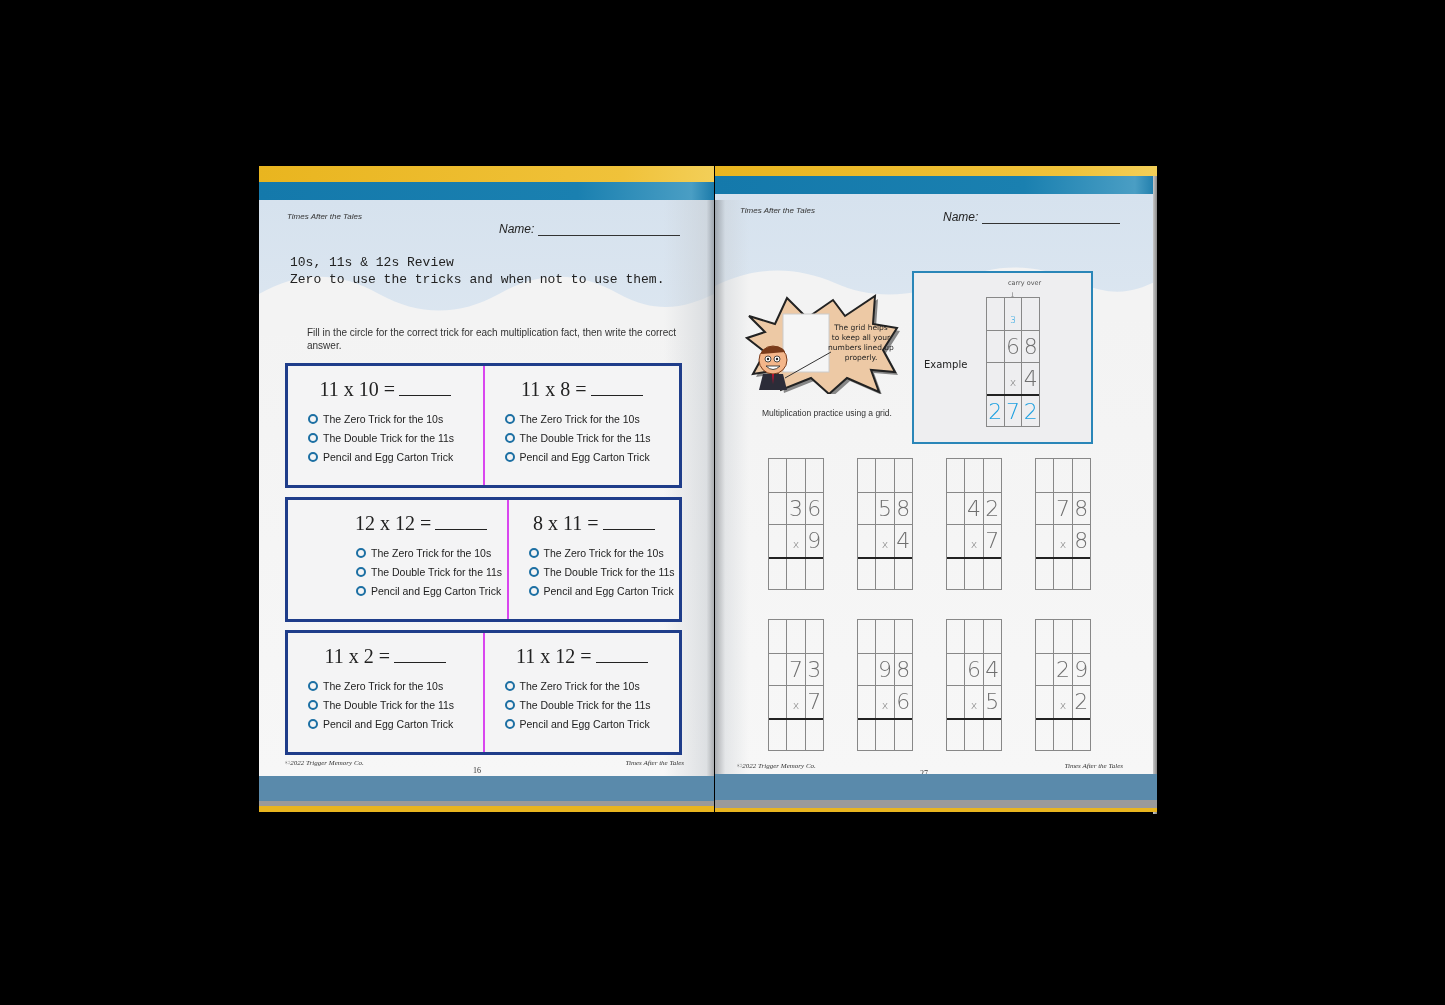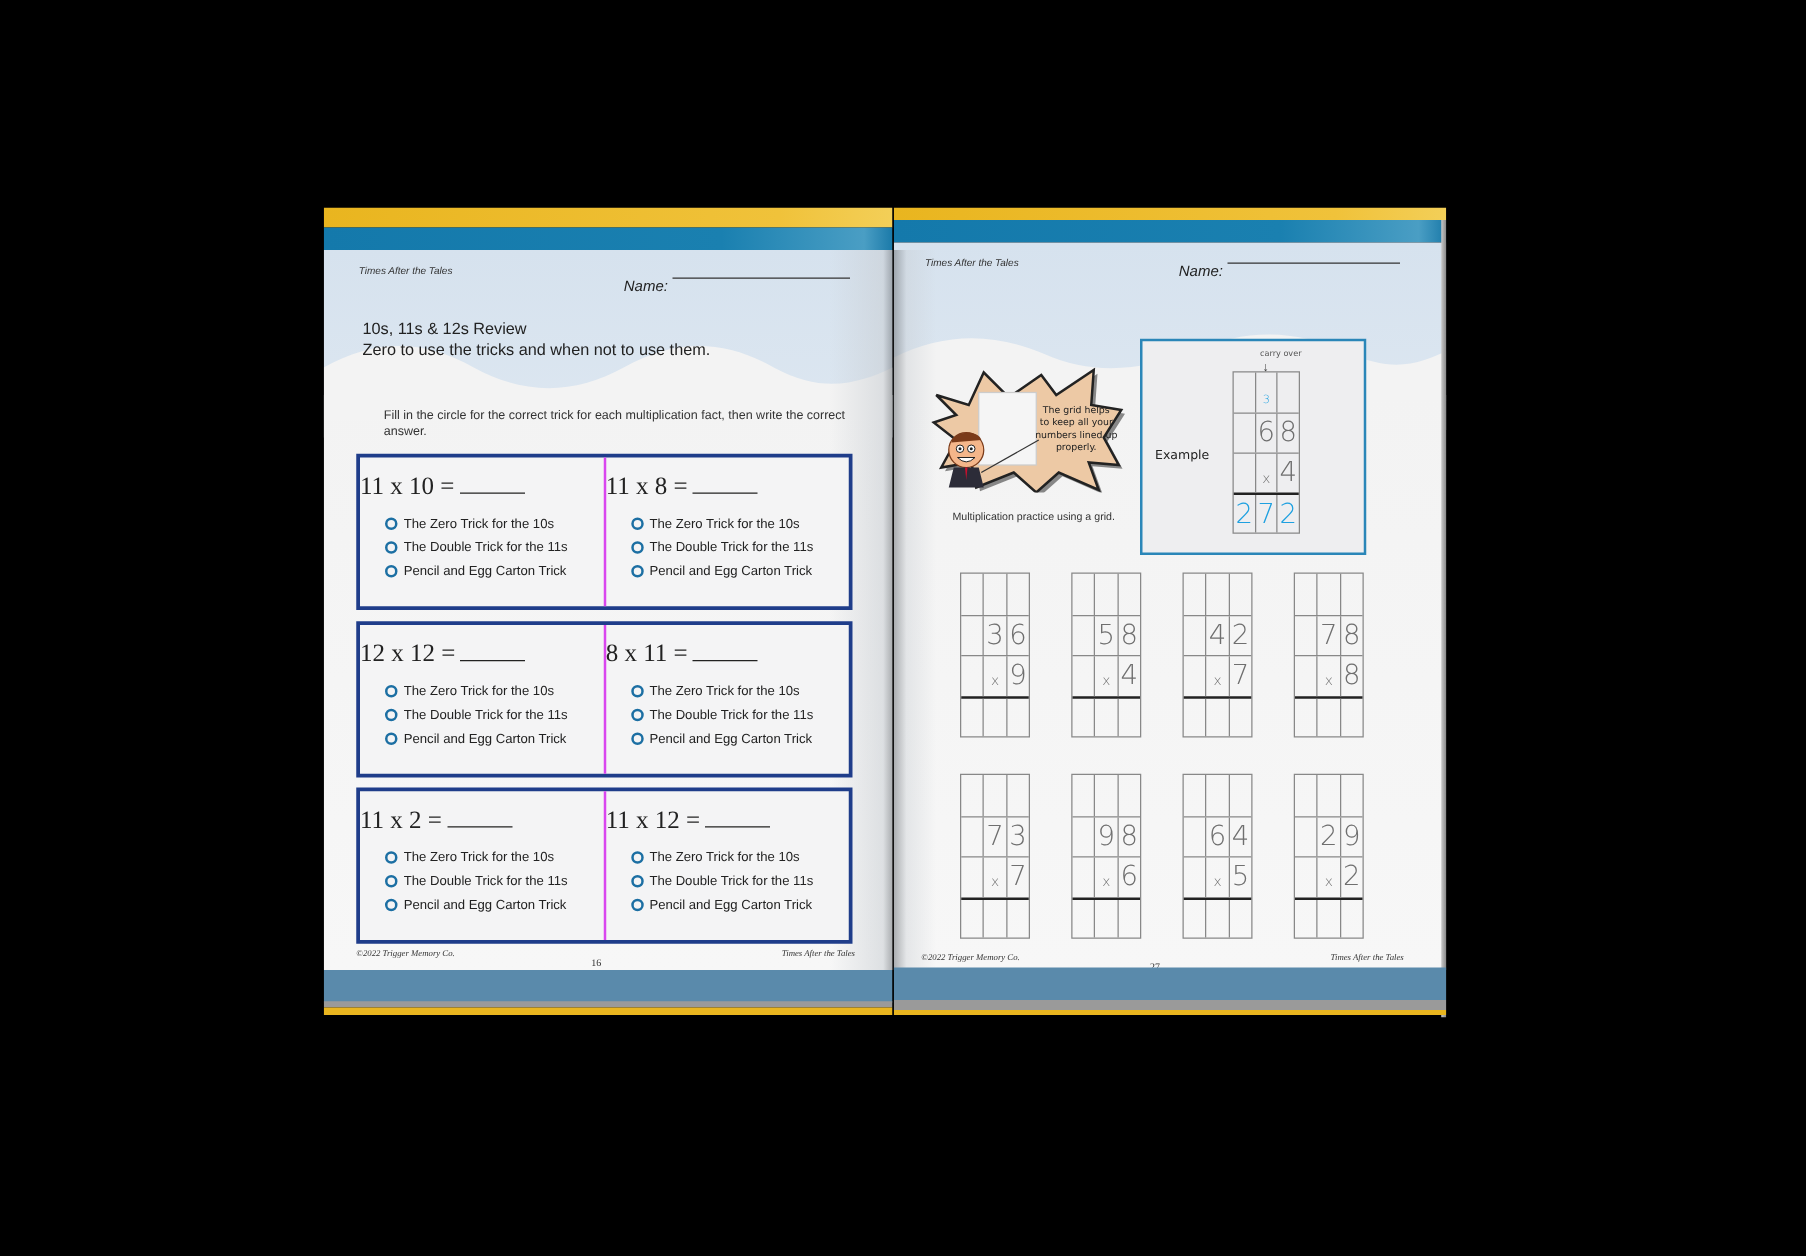--- a/index.html
+++ b/index.html
@@ -17,30 +17,30 @@
   .body-bg { position: absolute; left: 0; right: 0; top: 150px; bottom: 38px; background: linear-gradient(180deg, #f3f3f3, #f7f7f7); }
   .bar-blue-bottom { position: absolute; left: 0; right: 0; bottom: 12px; height: 26px; background: #5a8aab; }
   .bar-gray-bottom { position: absolute; left: 0; right: 0; bottom: 8px; height: 5px; background: #9a9a9a; }
   .bar-yellow-bottom { position: absolute; left: 0; right: 0; bottom: 2px; height: 6px; background: #e9b51f; }
 
   #page-left .spine-shadow { position: absolute; top: 34px; right: 0; width: 50px; bottom: 38px; background: linear-gradient(90deg, rgba(255,255,255,0), rgba(200,205,210,0.55) 85%, rgba(120,125,130,0.6)); }
   #page-right .spine-shadow { position: absolute; top: 34px; left: 0; width: 34px; bottom: 38px; background: linear-gradient(90deg, rgba(120,125,130,0.6), rgba(200,205,210,0.4) 30%, rgba(255,255,255,0)); }
   #page-right .edge-right { position: absolute; top: 10px; right: 0; width: 4px; bottom: 0; background: linear-gradient(90deg, #c8c8c8, #888); }
 
   .running-head { position: absolute; font-style: italic; font-size: 8px; color: #333; }
-  .name-line { position: absolute; font-style: italic; font-size: 12px; color: #222; display: flex; }
+  .name-line { position: absolute; font-style: italic; font-size: 12px; color: #222; display: flex; align-items: flex-end; }
   .name-line .line { display: inline-block; border-bottom: 1px solid #333; height: 1px; margin-left: 4px; }
 
-  .title-block { position: absolute; left: 31px; top: 88px; font-size: 13px; color: #222; line-height: 17px; font-family: Liberation Sans, sans-serif; }
+  .title-block { position: absolute; left: 31px; top: 88px; font-size: 13px; color: #222; line-height: 17px; font-family: Liberation Mono, monospace; }
   .instructions { position: absolute; left: 48px; top: 160px; width: 380px; font-size: 10px; color: #333; line-height: 13px; }
 
   .qgrid { position: absolute; left: 26px; width: 397px; height: 125px; border: 3px solid #1f3d8a; display: flex; background: #f4f4f5; }
   .qcell { flex: 1; position: relative; }
   .qcell + .qcell { border-left: 2px solid #d946ef; }
-  .eq { position: absolute; top: 12px; left: 0; right: 0; text-align: left; font-family: "Liberation Serif", serif; font-size: 20px; color: #222; }
+  .eq { position: absolute; top: 12px; left: 0; right: 0; text-align: center; font-family: "Liberation Serif", serif; font-size: 20px; color: #222; }
   .eq .blank { display: inline-block; width: 52px; border-bottom: 1.5px solid #222; margin-left: 4px; height: 1px; }
   .opts { position: absolute; left: 20px; top: 43px; }
   .opt { display: flex; align-items: center; height: 19px; font-size: 10.5px; color: #222; }
   .opt .radio { width: 10px; height: 10px; border: 2px solid #1c6fa3; border-radius: 50%; margin-right: 5px; flex: none; }
 
   .foot-left { position: absolute; font-family: "Liberation Serif", serif; font-style: italic; font-size: 7px; color: #333; }
   .foot-right { position: absolute; font-family: "Liberation Serif", serif; font-style: italic; font-size: 7px; color: #333; }
   .page-num { position: absolute; font-family: "Liberation Serif", serif; font-size: 8px; color: #333; }
 
   
@@ -122,21 +122,21 @@
             <span>The Double Trick for the 11s</span>
           </div>
         <div class="opt">
             <span class="radio"></span>
             <span>Pencil and Egg Carton Trick</span>
           </div>
       </div>
     </div>
   </div>
 
-  <div class="qgrid" style="top:331px;">
+  <div class="qgrid" style="top:331px;padding-left:48px;">
     <div class="qcell">
       <div class="eq"><span>12 x 12 =</span><span class="blank"></span></div>
       <div class="opts">
         <div class="opt">
             <span class="radio"></span>
             <span>The Zero Trick for the 10s</span>
           </div>
         <div class="opt">
             <span class="radio"></span>
             <span>The Double Trick for the 11s</span>

